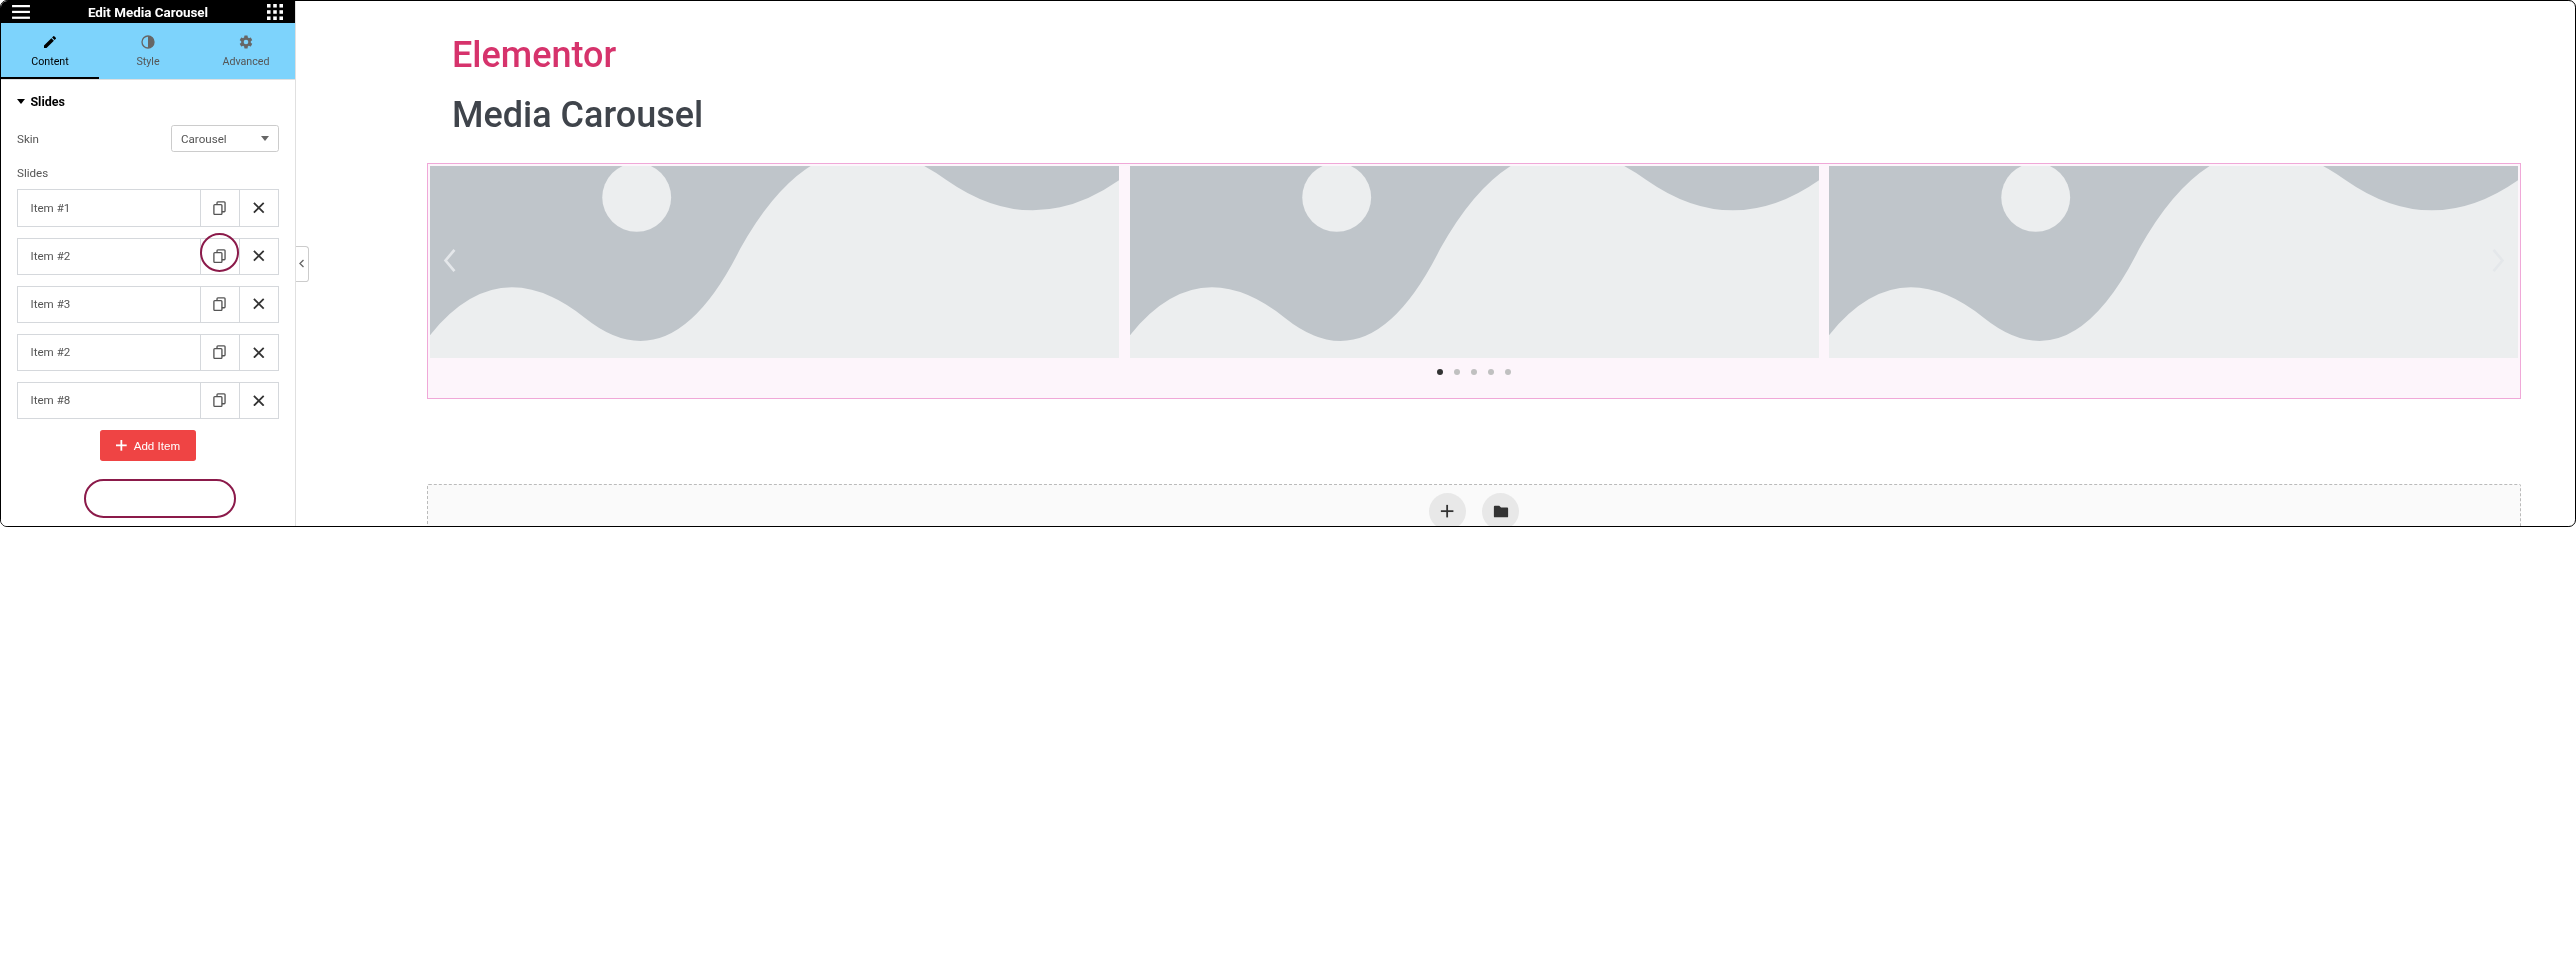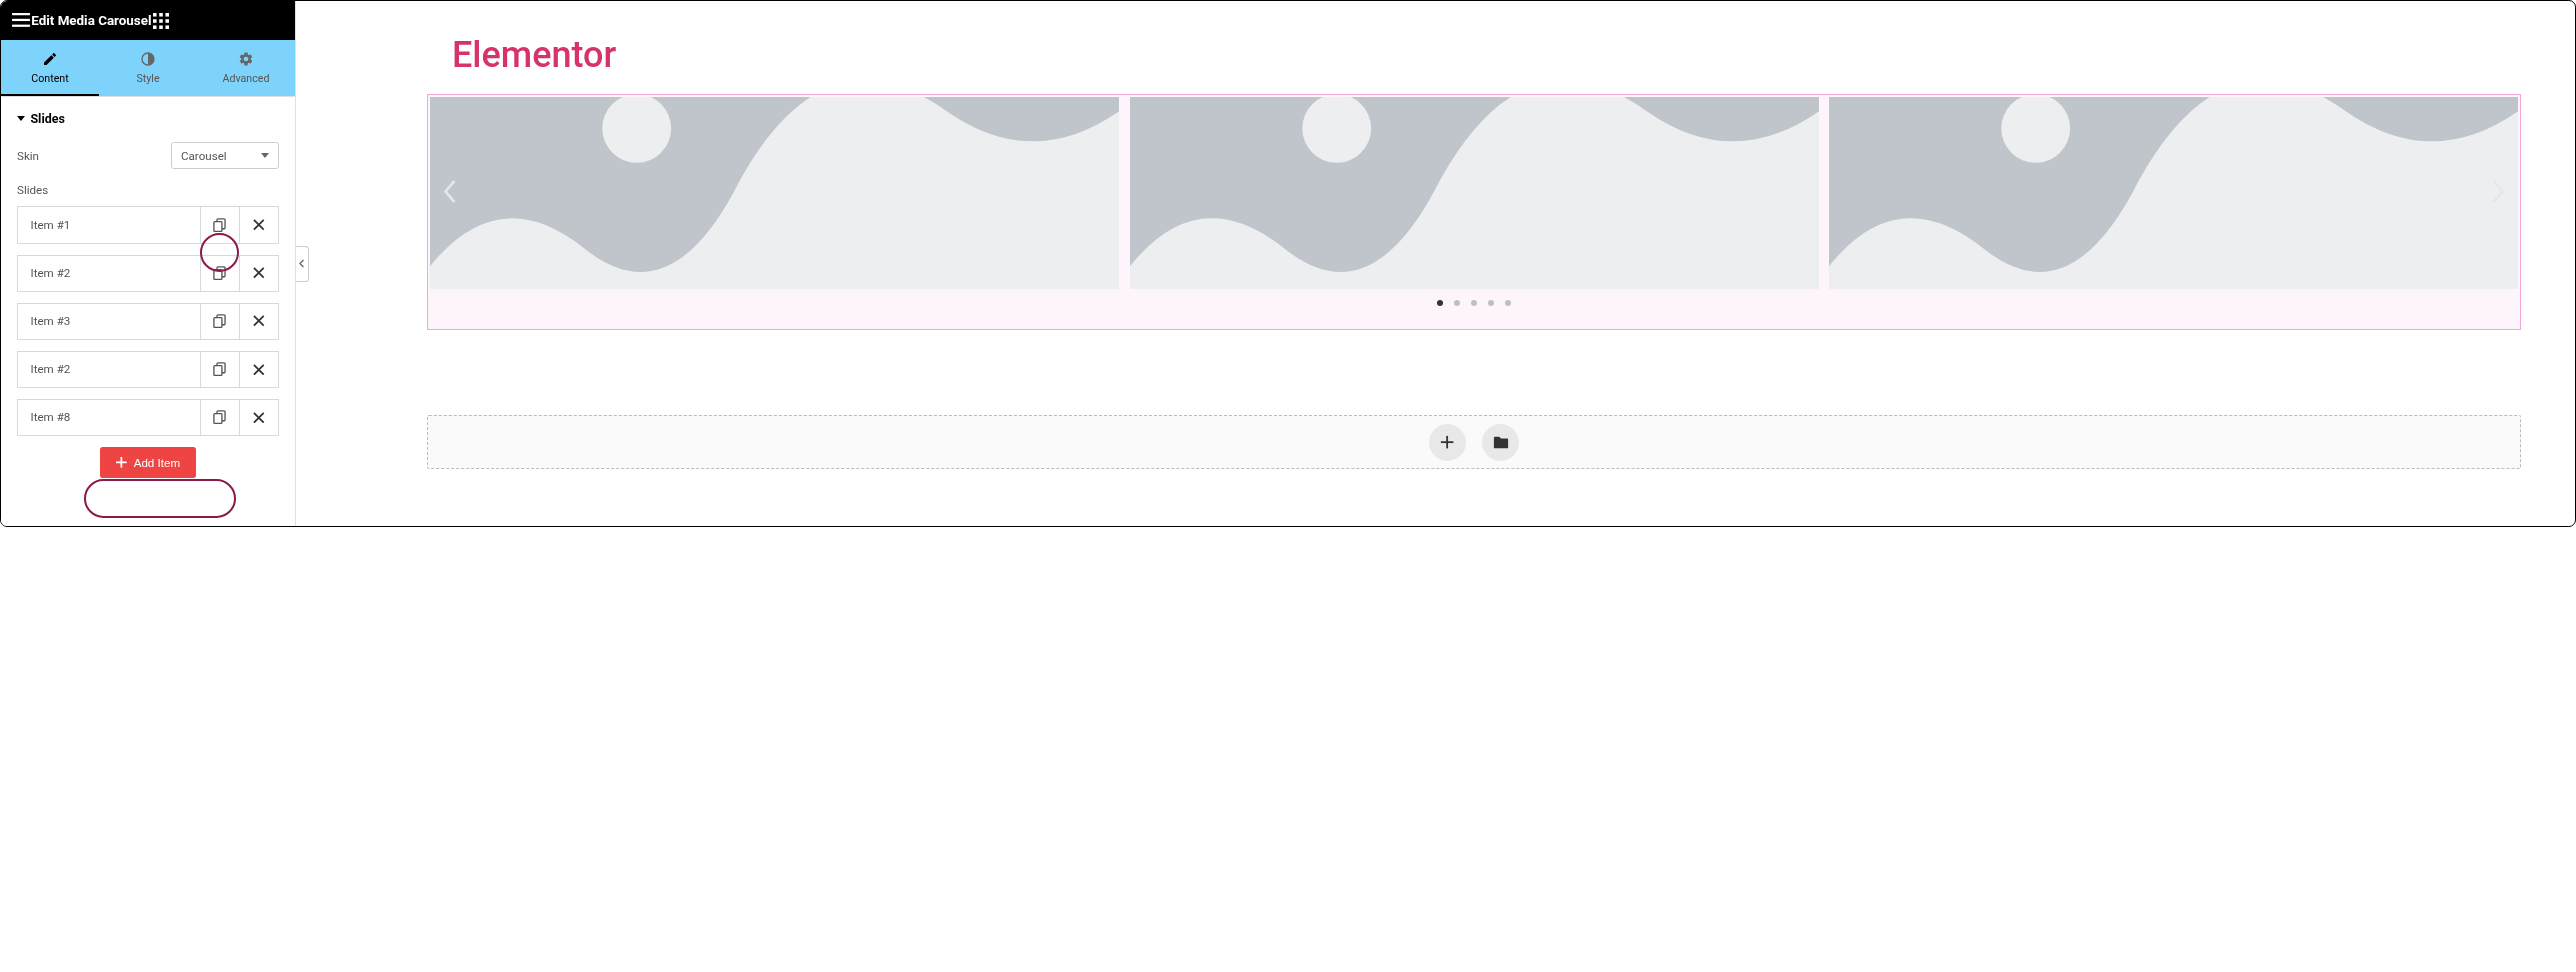--- a/index.html
+++ b/index.html
@@ -2,21 +2,21 @@
 <html style="font-size:14.3px"><head>
 <meta charset="utf-8">
 <style>
 * { box-sizing: border-box; margin: 0; padding: 0; }
 body { font-family: -apple-system, BlinkMacSystemFont, "Segoe UI", Roboto, Arial, sans-serif; background: #fff; }
 
 .app { display: flex; width: 100%; height: 527px; border: 1.8px solid #000; border-radius: 7.1px; overflow: hidden; position: relative; }
 
 
 .sidebar { width: 295px; min-width: 295px; background: #fff; border-right: 0.9px solid #e0e0e0; display: flex; flex-direction: column; position: relative; }
-.sidebar-header { background: #000; color: #fff; display: flex; align-items: center; padding: 9px 10.7px; height: 39px; }
+.sidebar-header { background: #000; color: #fff; display: flex; align-items: center; justify-content: space-between; padding: 9px 10.7px; height: 22px; }
 .sidebar-header .title { font-weight: 700; font-size: 13.4px; }
 .hamburger-icon, .grid-icon { cursor: pointer; width: 19.6px; height: 19.6px; display:flex; align-items:center; justify-content:center;}
 .tabs { display: flex; border-bottom: 0.9px solid #e0e0e0; background:#7dd3fc;}
 .tab { flex: 1; text-align: center; padding: 10.7px 0 9px; cursor: pointer; color: #555; font-size: 10.7px; display:flex; flex-direction:column; align-items:center; gap:5.4px; }
 .tab.active { color: #000; border-bottom: 2.7px solid #000; }
 .tab-icon { width:16px; height:16px; }
 
 .panel { padding: 14.3px 16px; overflow-y: auto; flex:1;}
 .section-header { display:flex; align-items:center; gap:5.4px; font-weight:700; font-size:12.5px; margin-bottom:16px; cursor:pointer;}
 .caret-down { width:0; height:0; border-left:4.5px solid transparent; border-right:4.5px solid transparent; border-top:5.4px solid #000;}
@@ -213,20 +213,21 @@
   </div>
 
   <div class="collapse-handle">
     <svg width="5.4" height="9" viewBox="0 0 6 10" fill="none" stroke="#666" stroke-width="1.5">
         <path d="M5 1 L1 5 L5 9"></path>
       </svg>
   </div>
 
   <div class="preview">
     <div class="brand">Elementor</div>
+    <div class="widget-title">Media Carousel</div>
 
     <div class="carousel-wrap">
       <div class="carousel">
         <div class="nav-arrow nav-prev">
           <svg width="16" height="27" viewBox="0 0 18 30" fill="none" stroke="#e4e7ea" stroke-width="3">
               <path d="M14 3 L4 15 L14 27"></path>
             </svg>
         </div>
         <div class="slide">
           <svg class="slide-svg" viewBox="0 0 400 215" preserveAspectRatio="xMidYMid slice">

